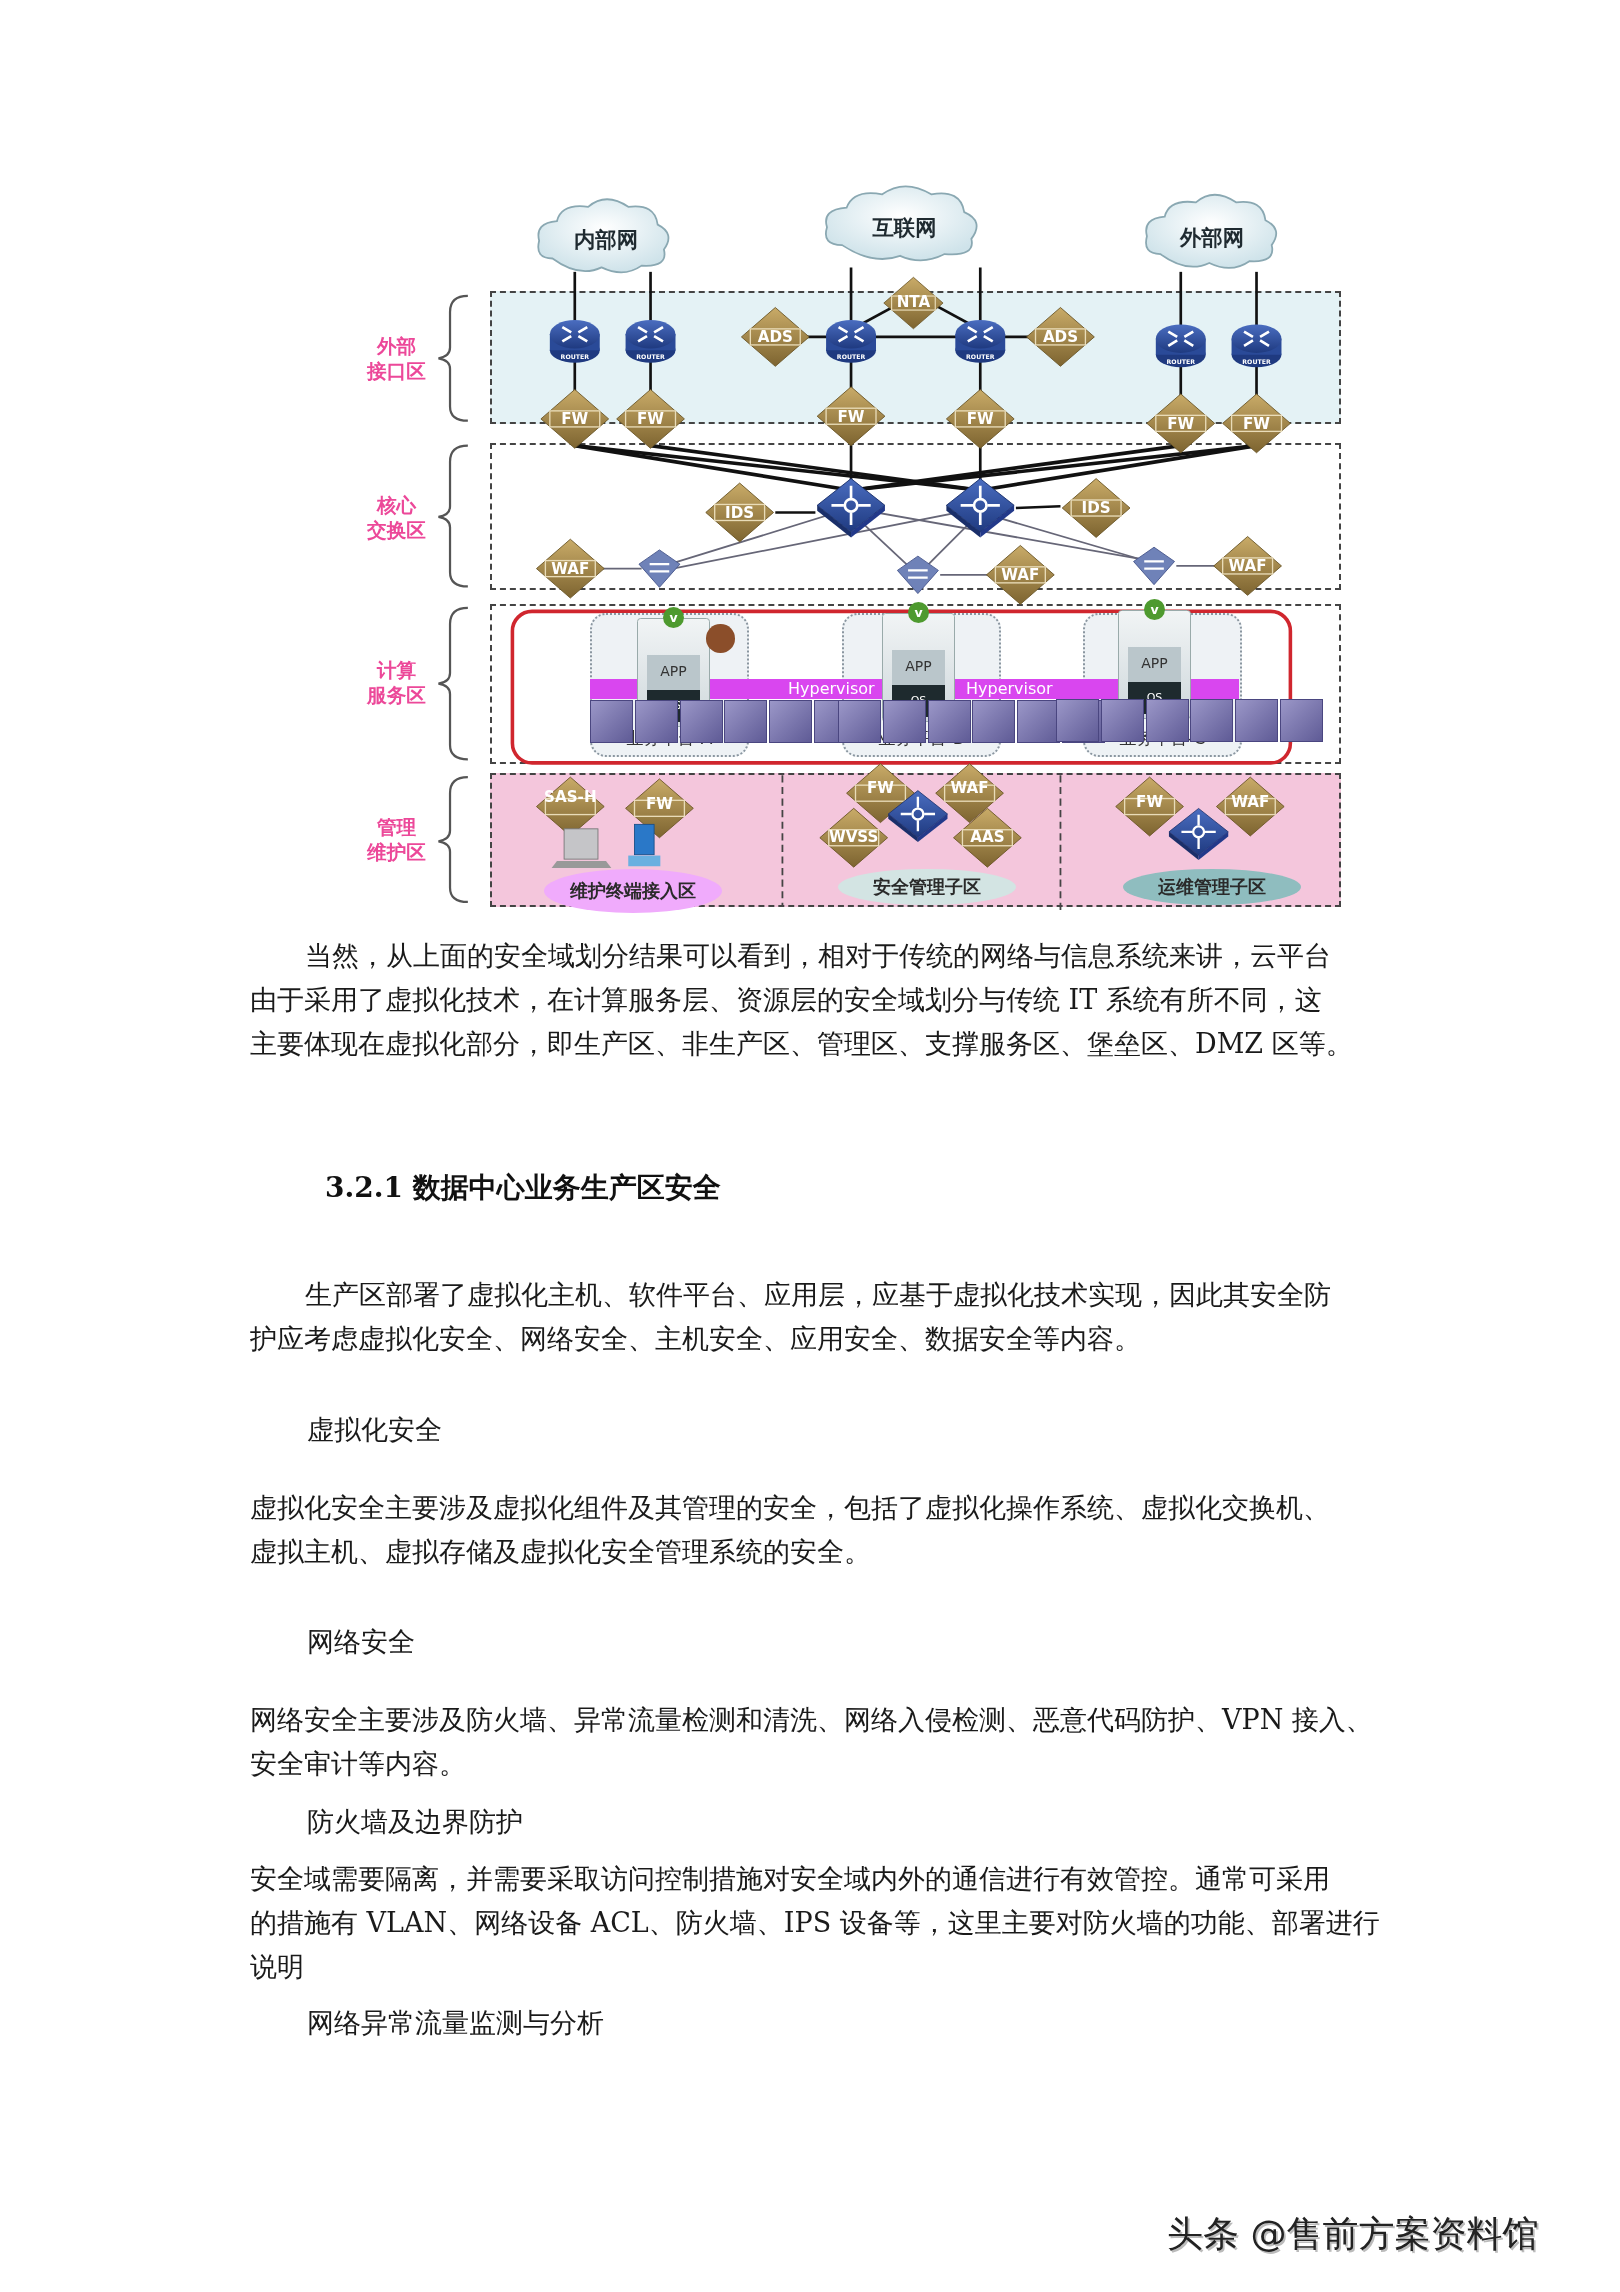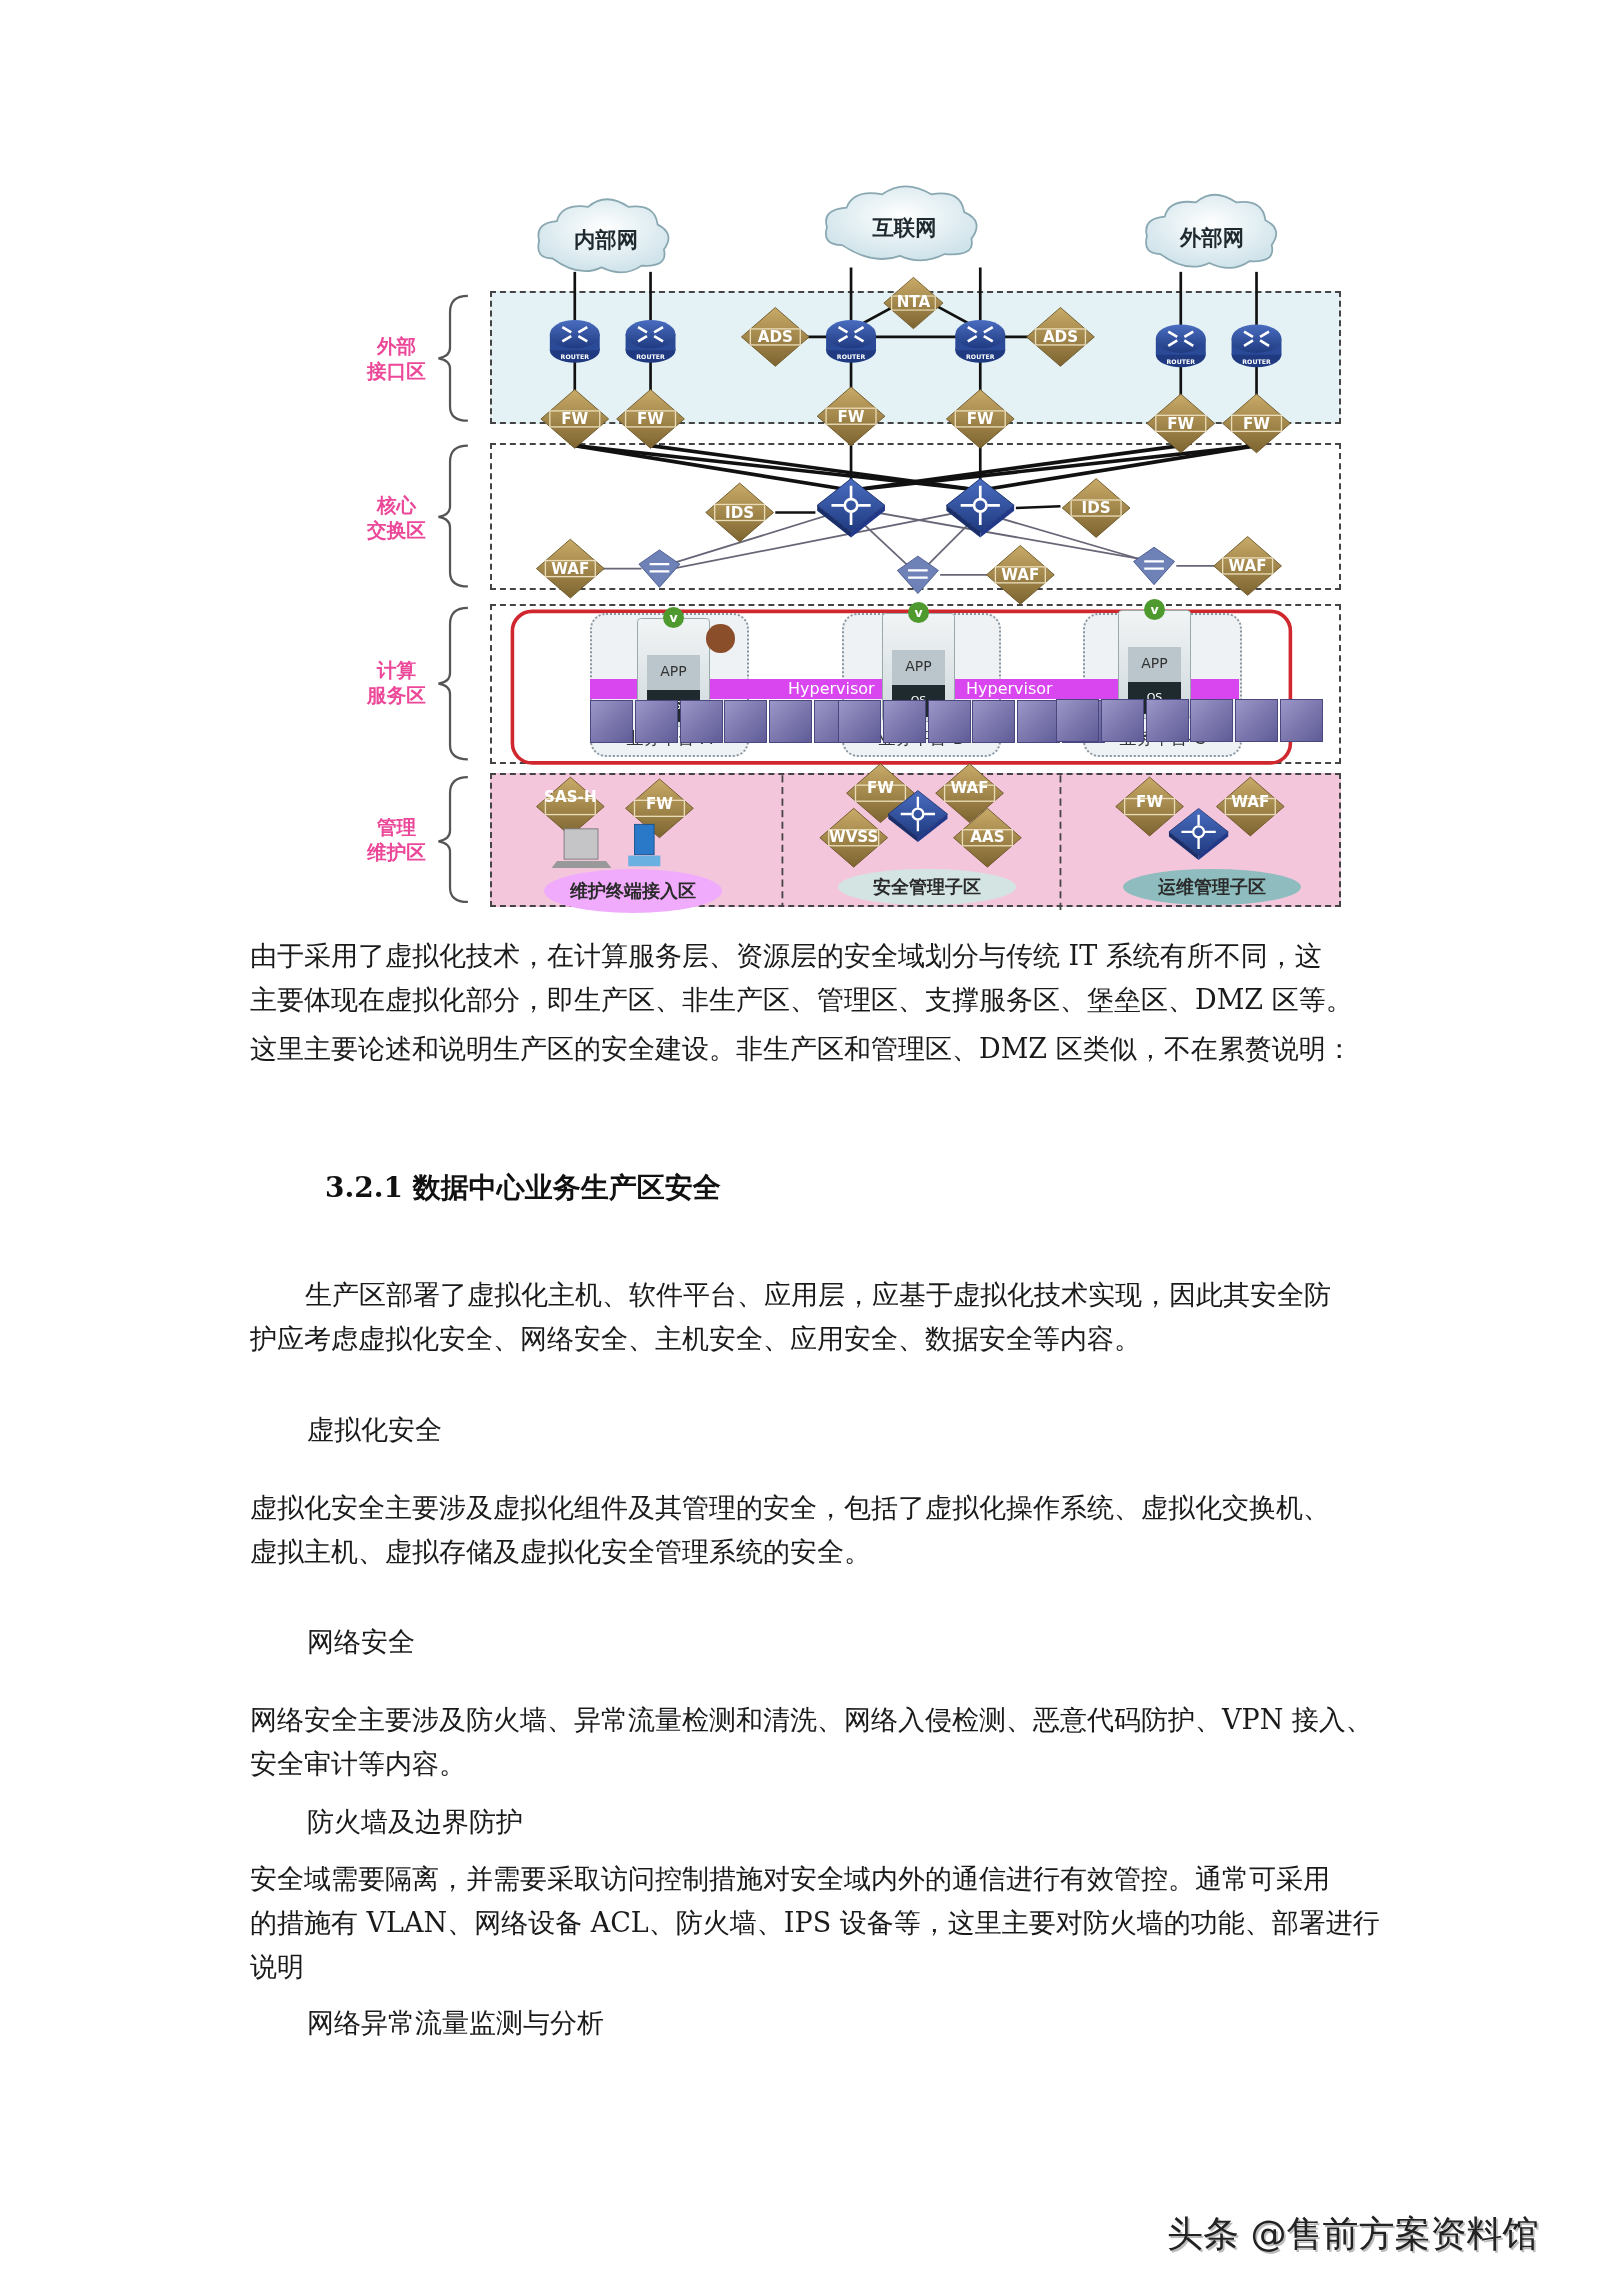--- a/index.html
+++ b/index.html
@@ -286,23 +286,23 @@
       <div class="srv"></div>
       <div class="srv"></div>
   </div>
 
   <div class="sub-ellipse" style="left:544px;top:869px;width:178px;height:44px;background:#f0abfc;">维护终端接入区</div>
   <div class="sub-ellipse" style="left:838px;top:869px;width:178px;height:36px;background:#d3e4e3;">安全管理子区</div>
   <div class="sub-ellipse" style="left:1123px;top:869px;width:178px;height:36px;background:#8fbdbf;">运维管理子区</div>
 </div>
 
 <div class="p" style="top:934px;">
+  <span class="line indent">当然，从上面的安全域划分结果可以看到，相对于传统的网络与信息系统来讲，云平台</span>
   <span class="line">由于采用了虚拟化技术，在计算服务层、资源层的安全域划分与传统 IT 系统有所不同，这</span>
   <span class="line">主要体现在虚拟化部分，即生产区、非生产区、管理区、支撑服务区、堡垒区、DMZ 区等。</span>
-  <span class="line" style="margin-top:5.3px;">这里主要论述和说明生产区的安全建设。非生产区和管理区、DMZ 区类似，不在累赘说明：</span>
 </div>
 
 <div class="h3">3.2.1 数据中心业务生产区安全</div>
 
 <div class="p" style="top:1273px;">
   <span class="line indent">生产区部署了虚拟化主机、软件平台、应用层，应基于虚拟化技术实现，因此其安全防</span>
   <span class="line">护应考虑虚拟化安全、网络安全、主机安全、应用安全、数据安全等内容。</span>
 </div>
 
 <div class="subhead" style="top:1412px;">虚拟化安全</div>

